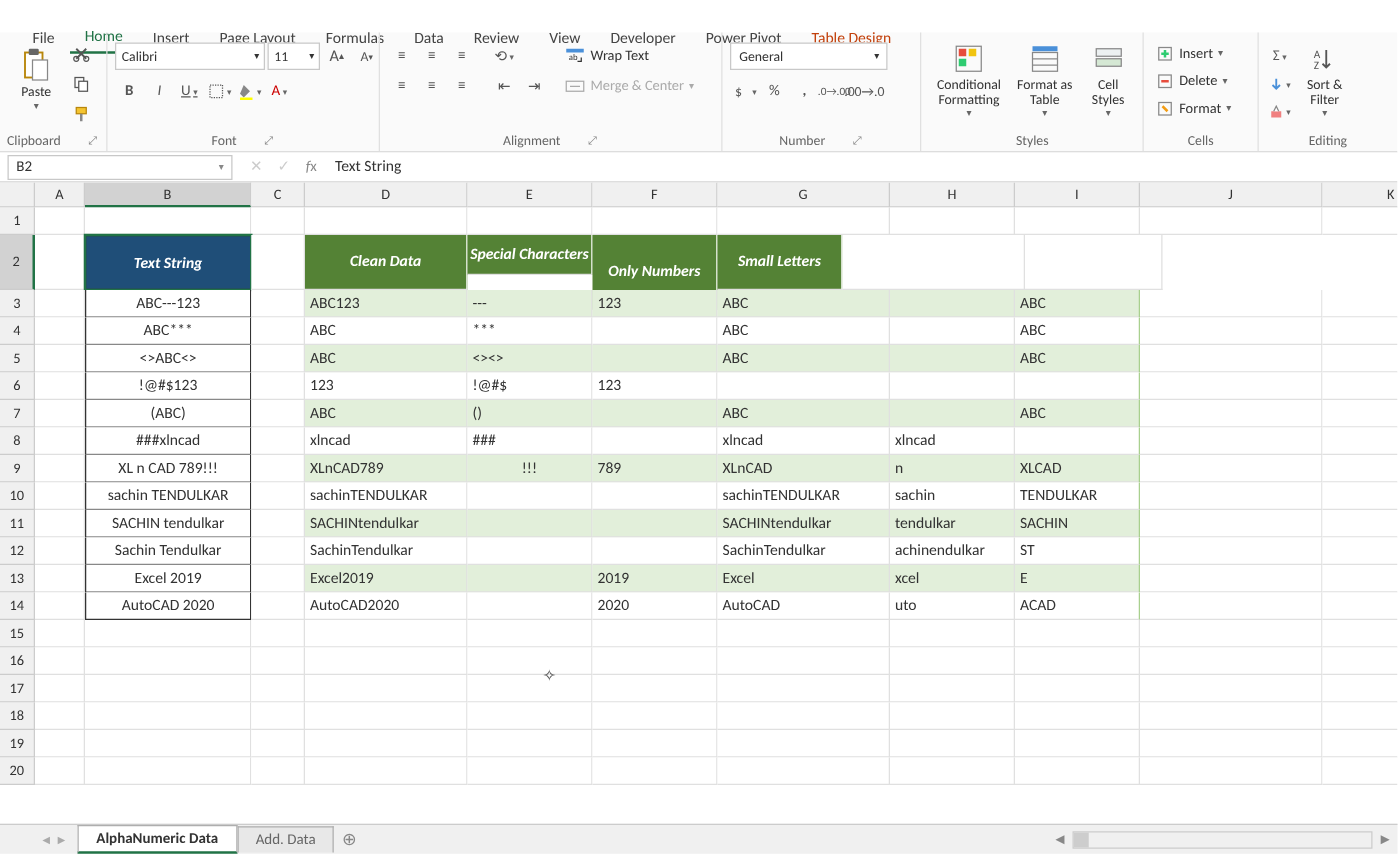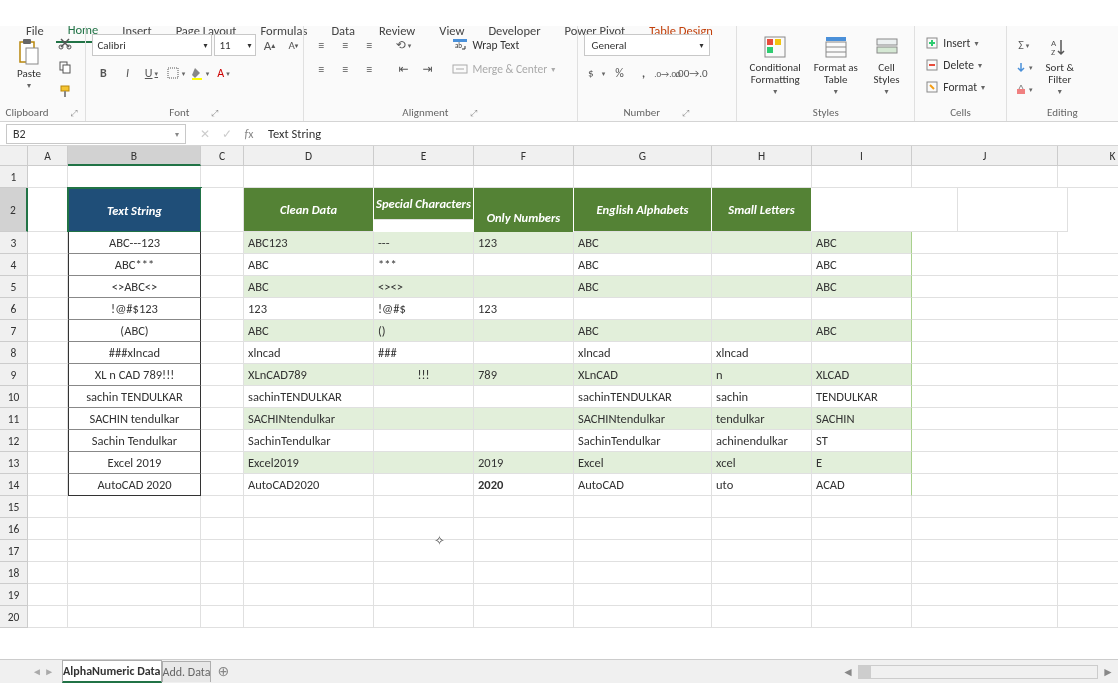--- a/index.html
+++ b/index.html
@@ -75,21 +75,21 @@
 .tbl-hdr { background: #548235; color: #fff; font-weight: bold; font-style: italic; text-align: center; line-height: 1.2; display: flex; align-items: center; justify-content: center; border-right: 1px solid #fff; }
 .tbl-odd { background: #e2efda; }
 .tbl-even { background: #fff; }
 .tbl-cell-last { border-right: 1px solid #a9d08e; }
 
 .active-cell { outline: 2px solid #217346; outline-offset: -1px; }
 
 
 .sheet-bar { position: absolute; bottom: 0; left: 0; right: 0; height: 24px; background: #f0f0f0; border-top: 1px solid #ccc; display: flex; align-items: center; padding-left: 24px; }
 .sheet-nav { display: flex; gap: 4px; color: #aaa; padding: 0 8px; font-size: 10px; }
-.sheet-tab { padding: 3px 0; font-size: 12px; background: #fff; border: 1px solid #aeaeae; border-bottom: none; cursor: pointer; }
+.sheet-tab { padding: 3px 14px; font-size: 12px; background: #fff; border: 1px solid #aeaeae; border-bottom: none; cursor: pointer; }
 .sheet-tab.active { border-bottom: 2px solid #217346; font-weight: bold; background: #fff; }
 .sheet-tab.inactive { background: #e8e8e8; color: #666; }
 .sheet-add { width: 24px; text-align: center; color: #888; cursor: pointer; font-size: 14px; }
 .sheet-scroll { margin-left: auto; width: 280px; height: 14px; display: flex; align-items: center; }
 .sheet-scroll-track { flex: 1; height: 14px; background: #f0f0f0; border: 1px solid #ccc; position: relative; }
 .sheet-scroll-thumb { position: absolute; left: 0; width: 12px; height: 12px; background: #cdcdcd; }
 
 svg { display: block; }
 </style>
 </head>
@@ -444,21 +444,20 @@
         <div class="cell cJ"></div>
         <div class="cell cK"></div>
       </div>
       <div class="cell-row tall">
         <div class="cell cA"></div>
         <div class="cell cB b-header active-cell" style="line-height: 44px;">Text String</div>
         <div class="cell cC"></div>
         <div class="cell cD tbl-hdr" style="height: 44px;">Clean Data</div>
         <div class="cell cE tbl-hdr" style="height: 32px;">Special Characters</div>
         <div class="cell cF tbl-hdr" style="height: 60px;">Only Numbers</div>
-        <div class="cell cG tbl-hdr" style="height: 44px;">English Alphabets</div>
         <div class="cell cH tbl-hdr" style="height: 44px;">Small Letters</div>
         <div class="cell cJ"></div>
         <div class="cell cK"></div>
       </div>
       <div class="cell-row">
         <div class="cell cA"></div>
         <div class="cell cB b-data">ABC---123</div>
         <div class="cell cC"></div>
         <div class="cell cD tbl-odd">ABC123</div>
         <div class="cell cE tbl-odd" style="text-align: left;">---</div>
@@ -598,21 +597,21 @@
         <div class="cell cI tbl-odd tbl-cell-last">E</div>
         <div class="cell cJ"></div>
         <div class="cell cK"></div>
       </div>
       <div class="cell-row">
         <div class="cell cA"></div>
         <div class="cell cB b-data last">AutoCAD 2020</div>
         <div class="cell cC"></div>
         <div class="cell cD tbl-even">AutoCAD2020</div>
         <div class="cell cE tbl-even" style="text-align: left;"></div>
-        <div class="cell cF tbl-even" style="text-align: left; font-weight: bold;">2020</div>
+        <div class="cell cF tbl-even" style="text-align: left;">2020</div>
         <div class="cell cG tbl-even">AutoCAD</div>
         <div class="cell cH tbl-even">uto</div>
         <div class="cell cI tbl-even tbl-cell-last">ACAD</div>
         <div class="cell cJ"></div>
         <div class="cell cK"></div>
       </div>
       <div class="cell-row">
         <div class="cell cA"></div>
         <div class="cell cB"></div>
         <div class="cell cC"></div>

